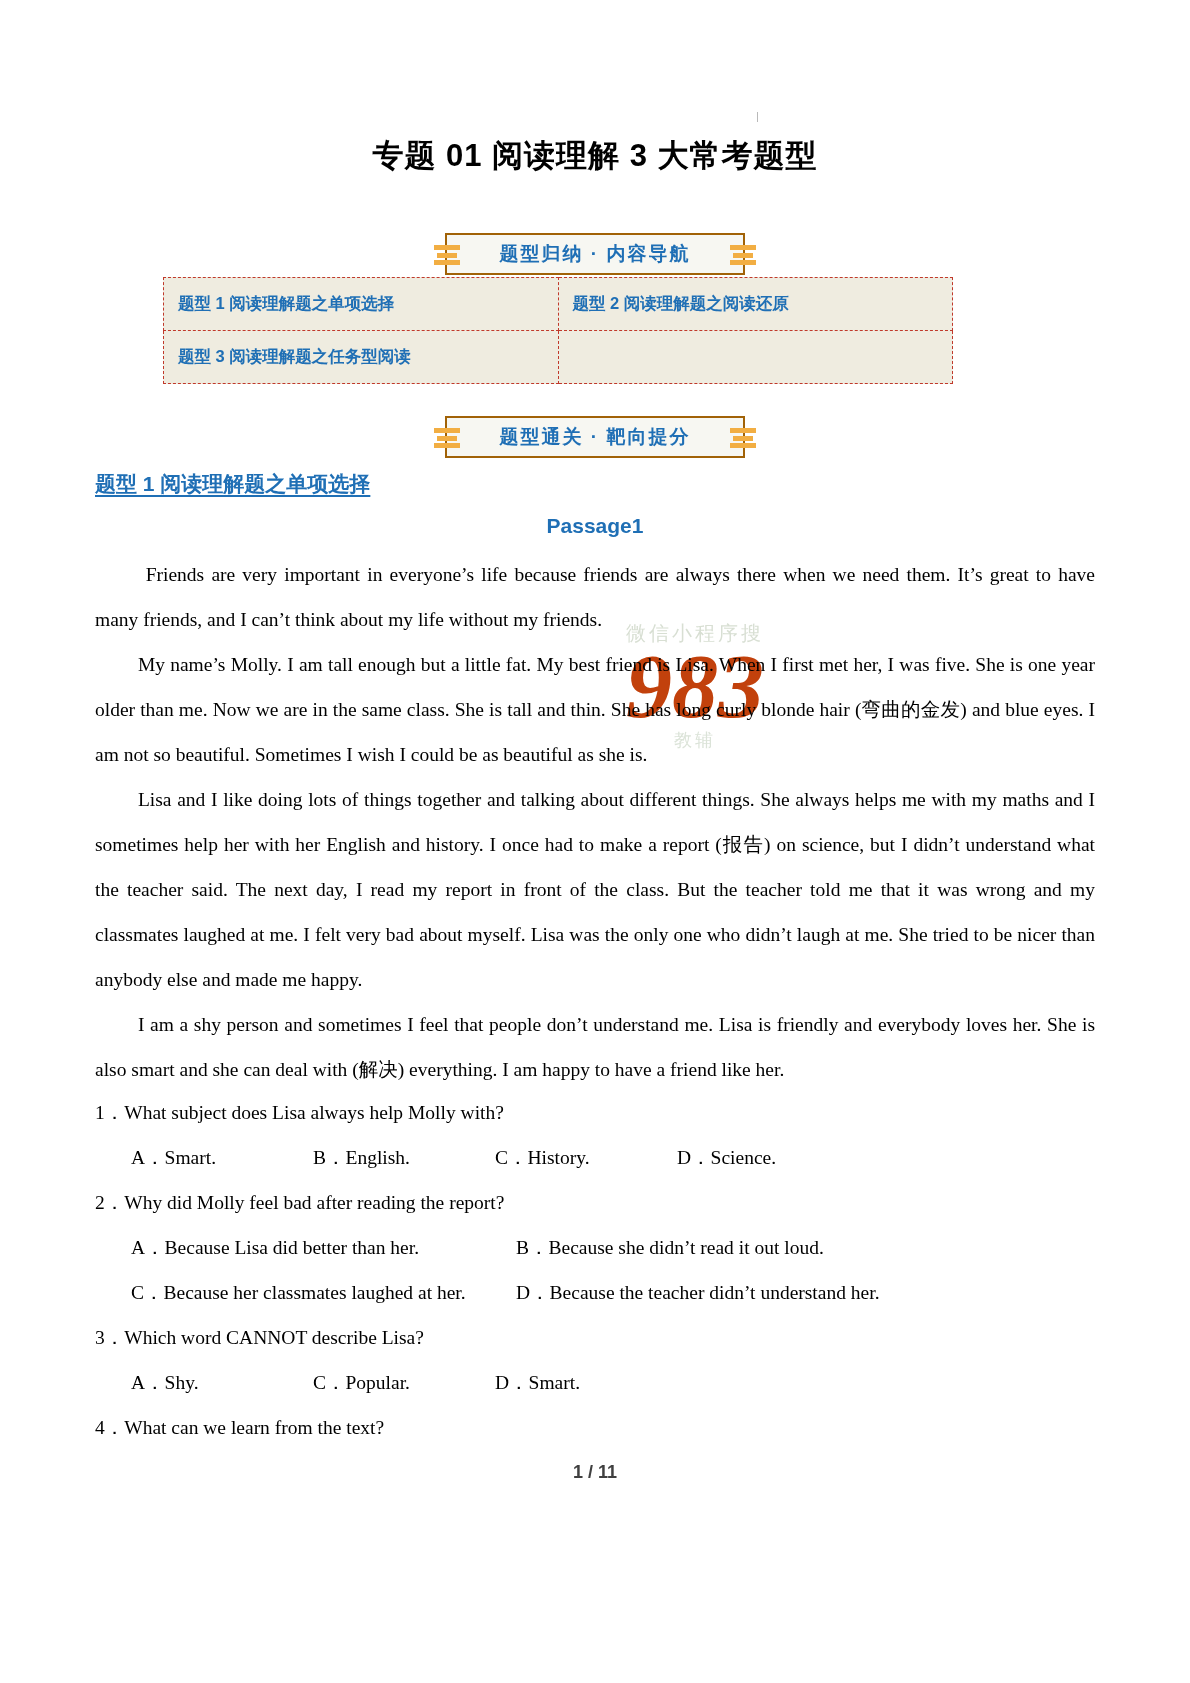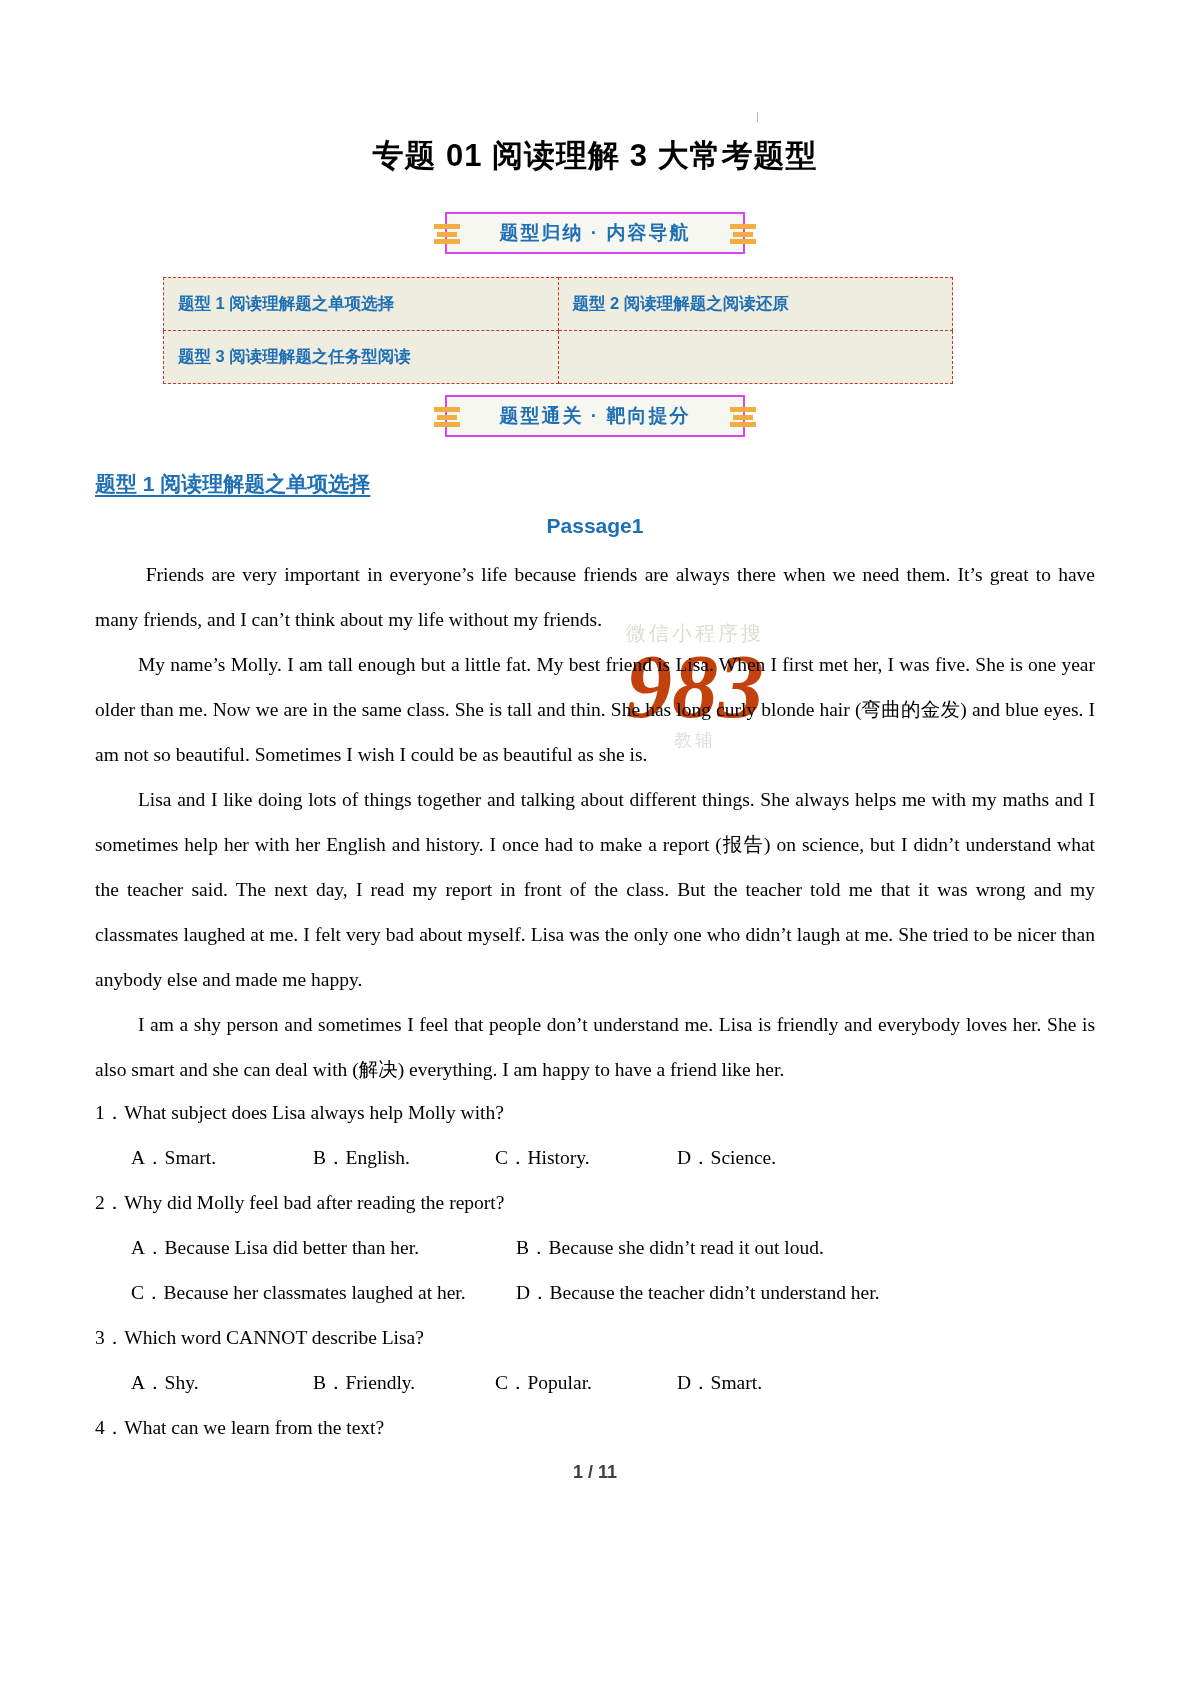--- a/index.html
+++ b/index.html
@@ -53,23 +53,24 @@
     white-space: nowrap;
   }
 
   
   .banner {
     position: absolute;
     left: 50%;
     transform: translateX(-50%);
     width: 300px;
     height: 42px;
-    border: 2px solid #d946ef;
+    border: 2px solid #a16207;
     background: #f7f7f2;
     box-sizing: border-box;
+    margin-top: 21px;
   }
   .banner-label {
     position: absolute;
     left: 0; top: 0; right: 0; bottom: 0;
     display: flex;
     align-items: center;
     justify-content: center;
     font-family: "Liberation Sans", sans-serif;
     font-weight: bold;
     font-size: 19px;
@@ -347,21 +348,20 @@
       <div class="q-options opt-2col">
         <span class="opt wide">C．Because her classmates laughed at her.</span>
         <span class="opt wide">D．Because the teacher didn’t understand her.</span>
       </div>
 
       <div class="q-stem">
         <span>3．</span><span>Which word CANNOT describe Lisa?</span>
       </div>
       <div class="q-options opt-4col">
         <span class="opt">A．Shy.</span>
-        <span class="opt">B．Friendly.</span>
         <span class="opt">C．Popular.</span>
         <span class="opt">D．Smart.</span>
       </div>
 
       <div class="q-stem">
         <span>4．</span><span>What can we learn from the text?</span>
       </div>
 
     </div>
 

